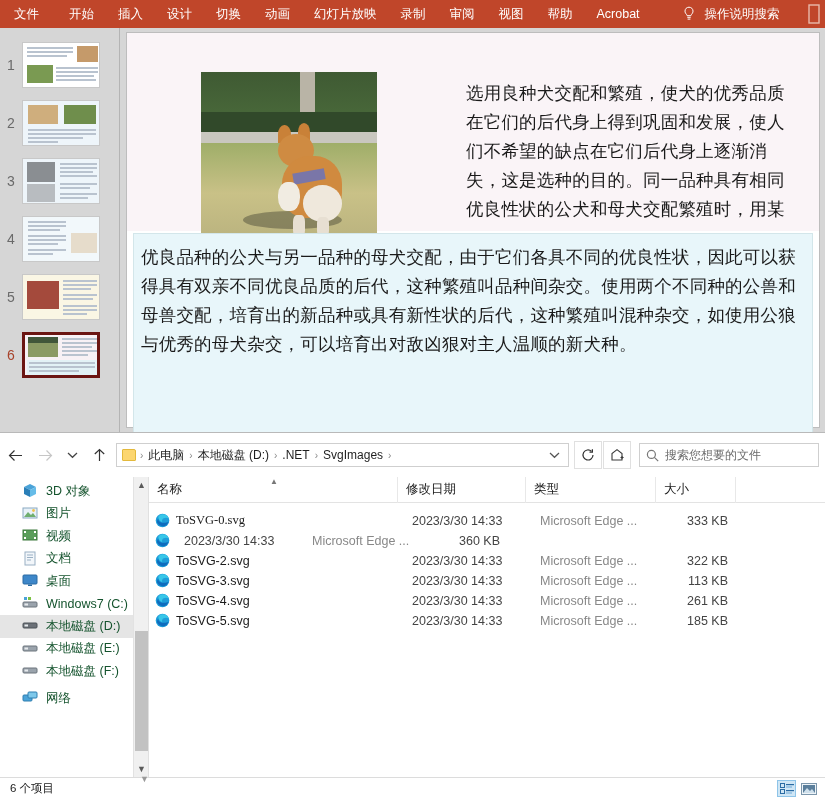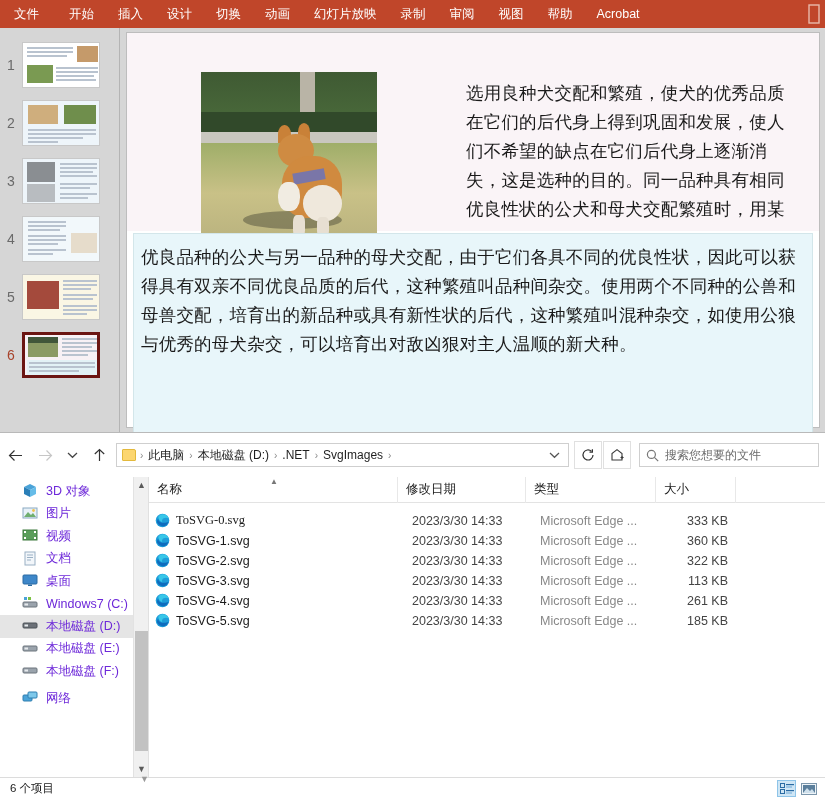--- a/index.html
+++ b/index.html
@@ -148,21 +148,21 @@
   #fe-main {
     position: absolute; left: 0; top: 44px; width: 825px; height: 300px;
     background: #ffffff;
   }
   #fe-tree {
     position: absolute; left: 0; top: 0; width: 148px; height: 300px;
     overflow: hidden; background: #ffffff;
   }
   .tree-item {
     height: 22.5px; display: flex; align-items: center;
-    padding-left: 22px; font-size: 12.5px; color: #6d28d9;
+    padding-left: 22px; font-size: 12.5px; color: #14532d;
     white-space: nowrap; cursor: default;
   }
   .tree-item.selected { background: #e5e5e5; }
   .tree-ico { width: 18px; height: 16px; margin-right: 6px; flex: 0 0 auto; position: relative; }
   #tree-scroll {
     position: absolute; left: 133px; top: 0; width: 15px; height: 300px;
     background: #f0f0f0; border-left: 1px solid #e2e2e2;
   }
   .sb-arrow {
     position: absolute; left: 0; width: 15px; height: 16px;
@@ -224,20 +224,28 @@
       <div class="ribbon-tab">插入</div>
       <div class="ribbon-tab">设计</div>
       <div class="ribbon-tab">切换</div>
       <div class="ribbon-tab">动画</div>
       <div class="ribbon-tab">幻灯片放映</div>
       <div class="ribbon-tab">录制</div>
       <div class="ribbon-tab">审阅</div>
       <div class="ribbon-tab">视图</div>
       <div class="ribbon-tab">帮助</div>
       <div class="ribbon-tab">Acrobat</div>
+    </div>
+    <div id="tellme-group">
+      <svg id="bulb-icon" viewBox="0 0 14 16">
+        <path d="M7 1.2c-2.3 0-4 1.7-4 3.9 0 1.5.8 2.5 1.5 3.3.4.5.6.8.6 1.3h3.8c0-.5.2-.8.6-1.3.7-.8 1.5-1.8 1.5-3.3 0-2.2-1.7-3.9-4-3.9z" fill="none" stroke="#ffffff" stroke-width="1"></path>
+        <rect x="5.3" y="10.8" width="3.4" height="1" fill="#ffffff"></rect>
+        <rect x="5.6" y="12.6" width="2.8" height="1" fill="#ffffff"></rect>
+      </svg>
+      <span class="ribbon-tab">操作说明搜索</span>
     </div>
     <div id="ribbon-right">
       <svg width="14" height="20" viewBox="0 0 14 20">
           <rect x="2" y="1" width="10" height="18" fill="none" stroke="#e8b9ab" stroke-width="1.4"></rect>
         </svg>
     </div>
   </div>
 
   <div id="ppt-body">
 
@@ -571,21 +579,20 @@
         </div>
 
         <div class="frow" style="top:54px;">
           <span class="edge-ico">
             <svg width="15" height="15" viewBox="0 0 15 15">
                 <circle cx="7.5" cy="7.5" r="6.8" fill="#1f9dd9"></circle>
                 <path d="M2.1 9.6c1.3 2.9 4.6 4.3 7.6 3.3 2-.7 3.4-2.3 3.9-4.2-2.3 1.3-5.6 1.6-8 .5-1.7-.8-2.6-2.3-2.2-3.9-1 1.2-1.6 2.8-1.3 4.3z" fill="#0f6cbd"></path>
                 <path d="M3.8 3.1C5.6 1.2 8.6.8 10.9 2c1.5.8 2.5 2.1 2.8 3.5-1.4-1-3.6-1.1-5.1-.2-1.6 1-2 2.7-1.2 4-1.9-.7-3.4-2.2-3.9-4-.3-.9-.2-1.6.3-2.2z" fill="#37c6e8"></path>
               </svg>
           </span>
-          <span class="fcell" style="width:228px;padding-left:0;">ToSVG-1.svg</span>
           <span class="fcell date" style="width:128px;">2023/3/30 14:33</span>
           <span class="fcell type" style="width:130px;">Microsoft Edge ...</span>
           <span class="fcell size" style="width:80px;">360 KB</span>
         </div>
 
         <div class="frow" style="top:74px;">
           <span class="edge-ico">
             <svg width="15" height="15" viewBox="0 0 15 15">
                 <circle cx="7.5" cy="7.5" r="6.8" fill="#1f9dd9"></circle>
                 <path d="M2.1 9.6c1.3 2.9 4.6 4.3 7.6 3.3 2-.7 3.4-2.3 3.9-4.2-2.3 1.3-5.6 1.6-8 .5-1.7-.8-2.6-2.3-2.2-3.9-1 1.2-1.6 2.8-1.3 4.3z" fill="#0f6cbd"></path>

